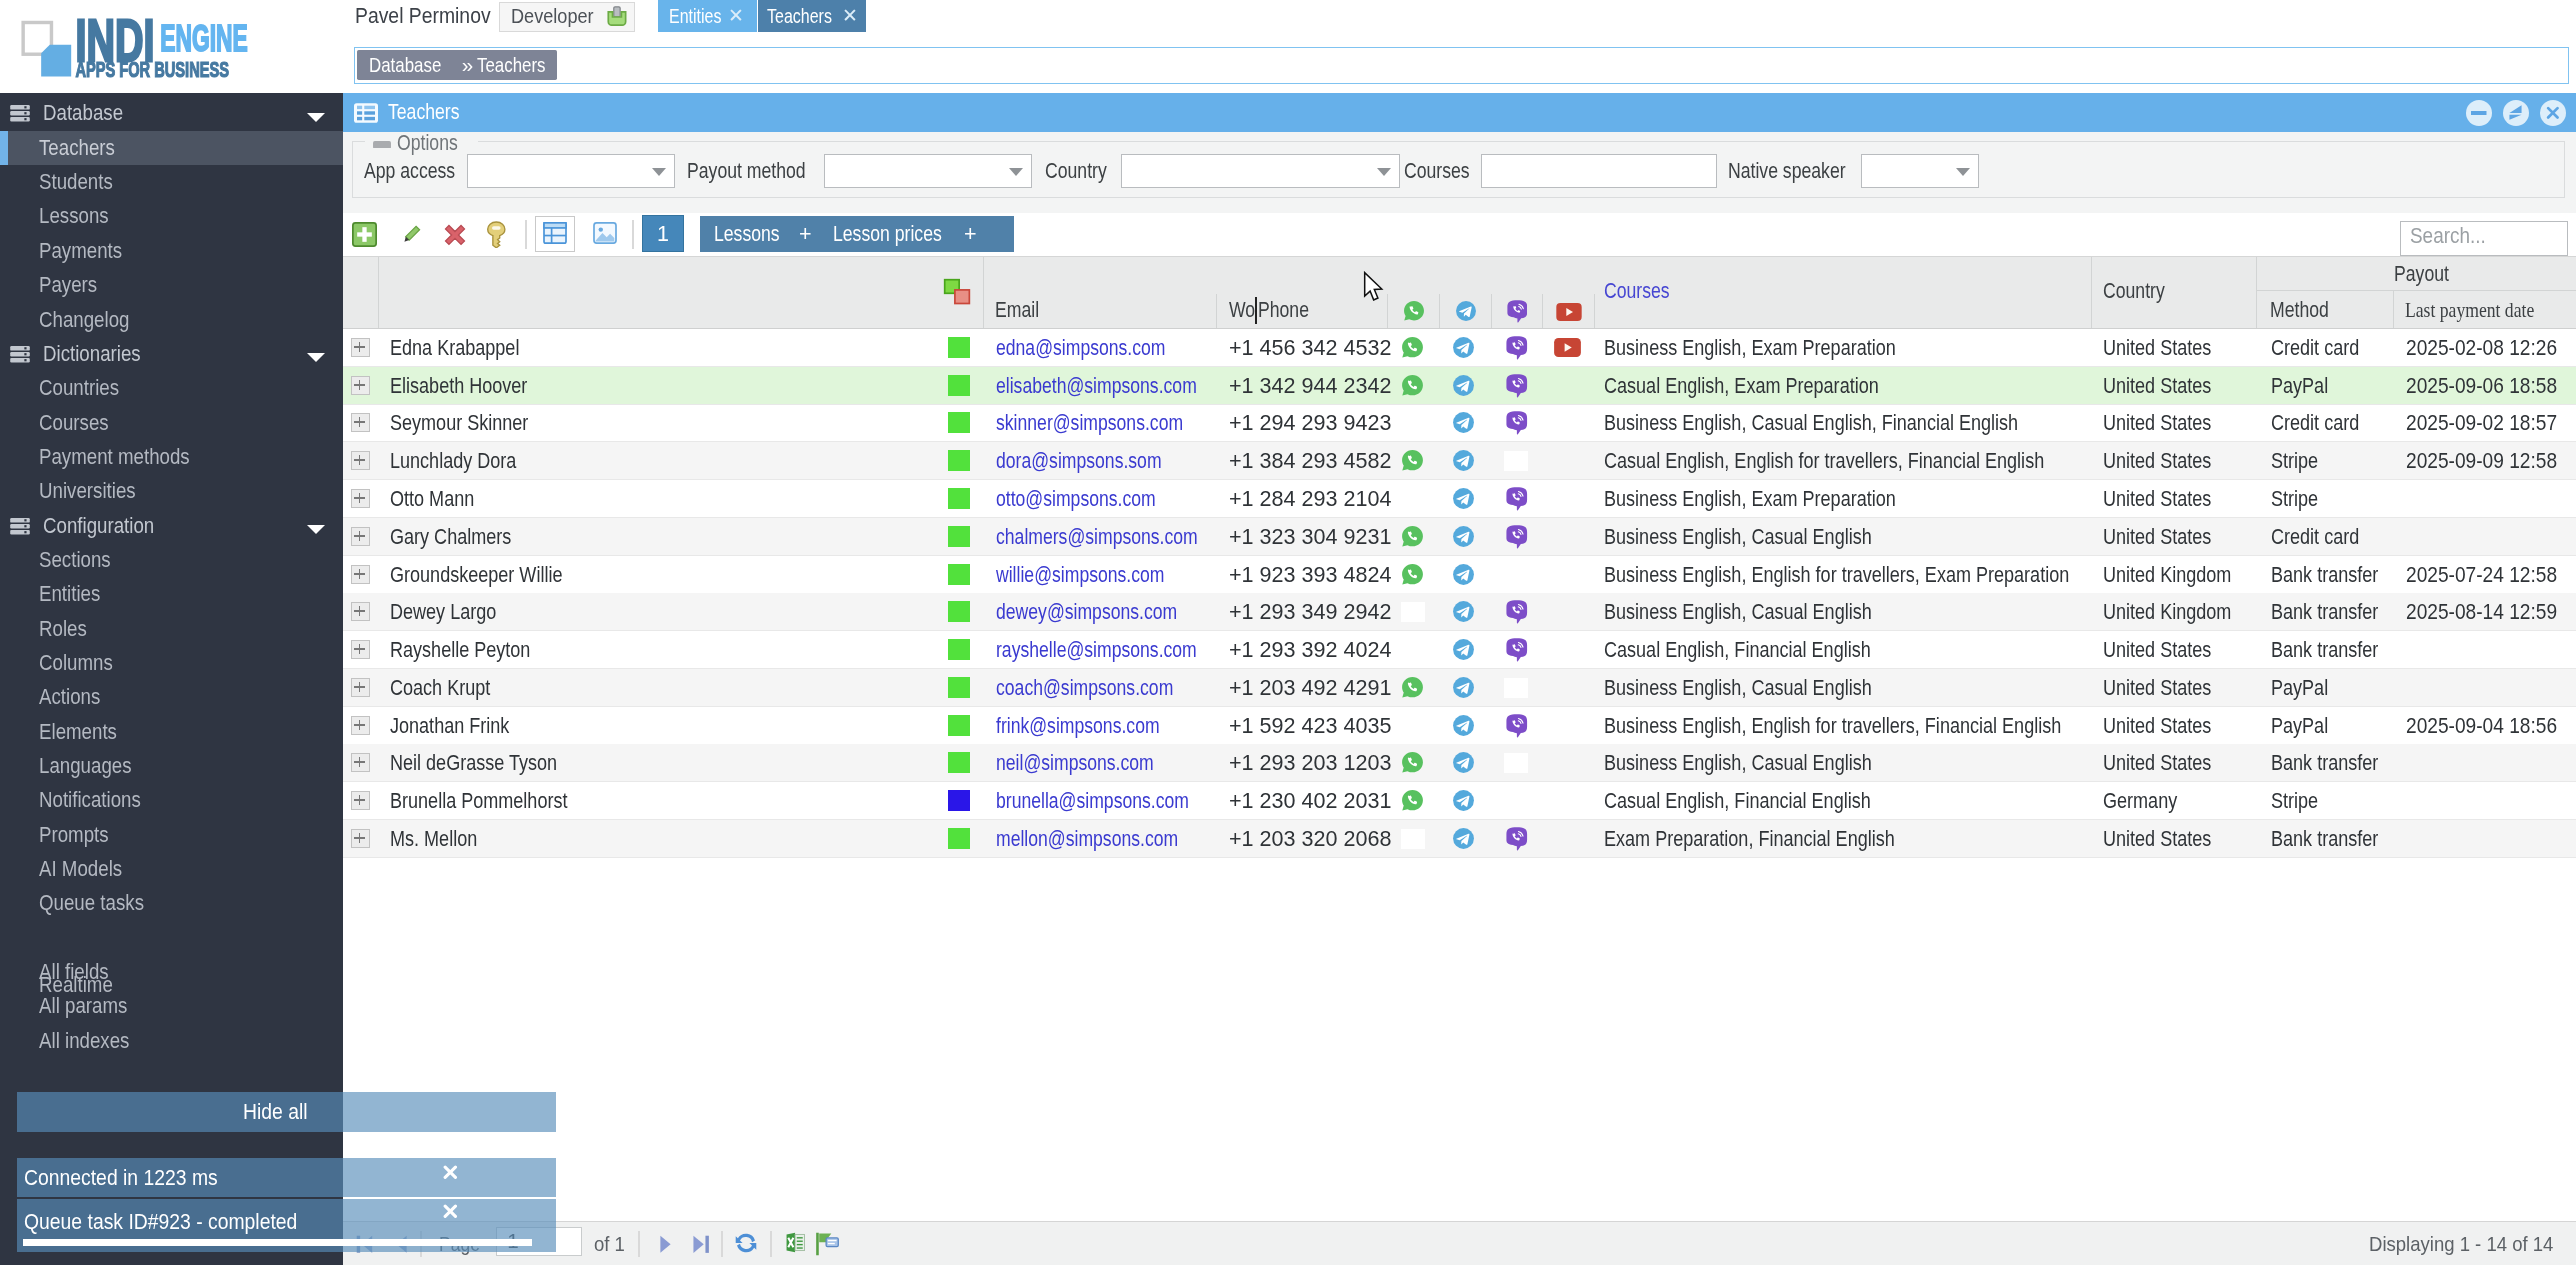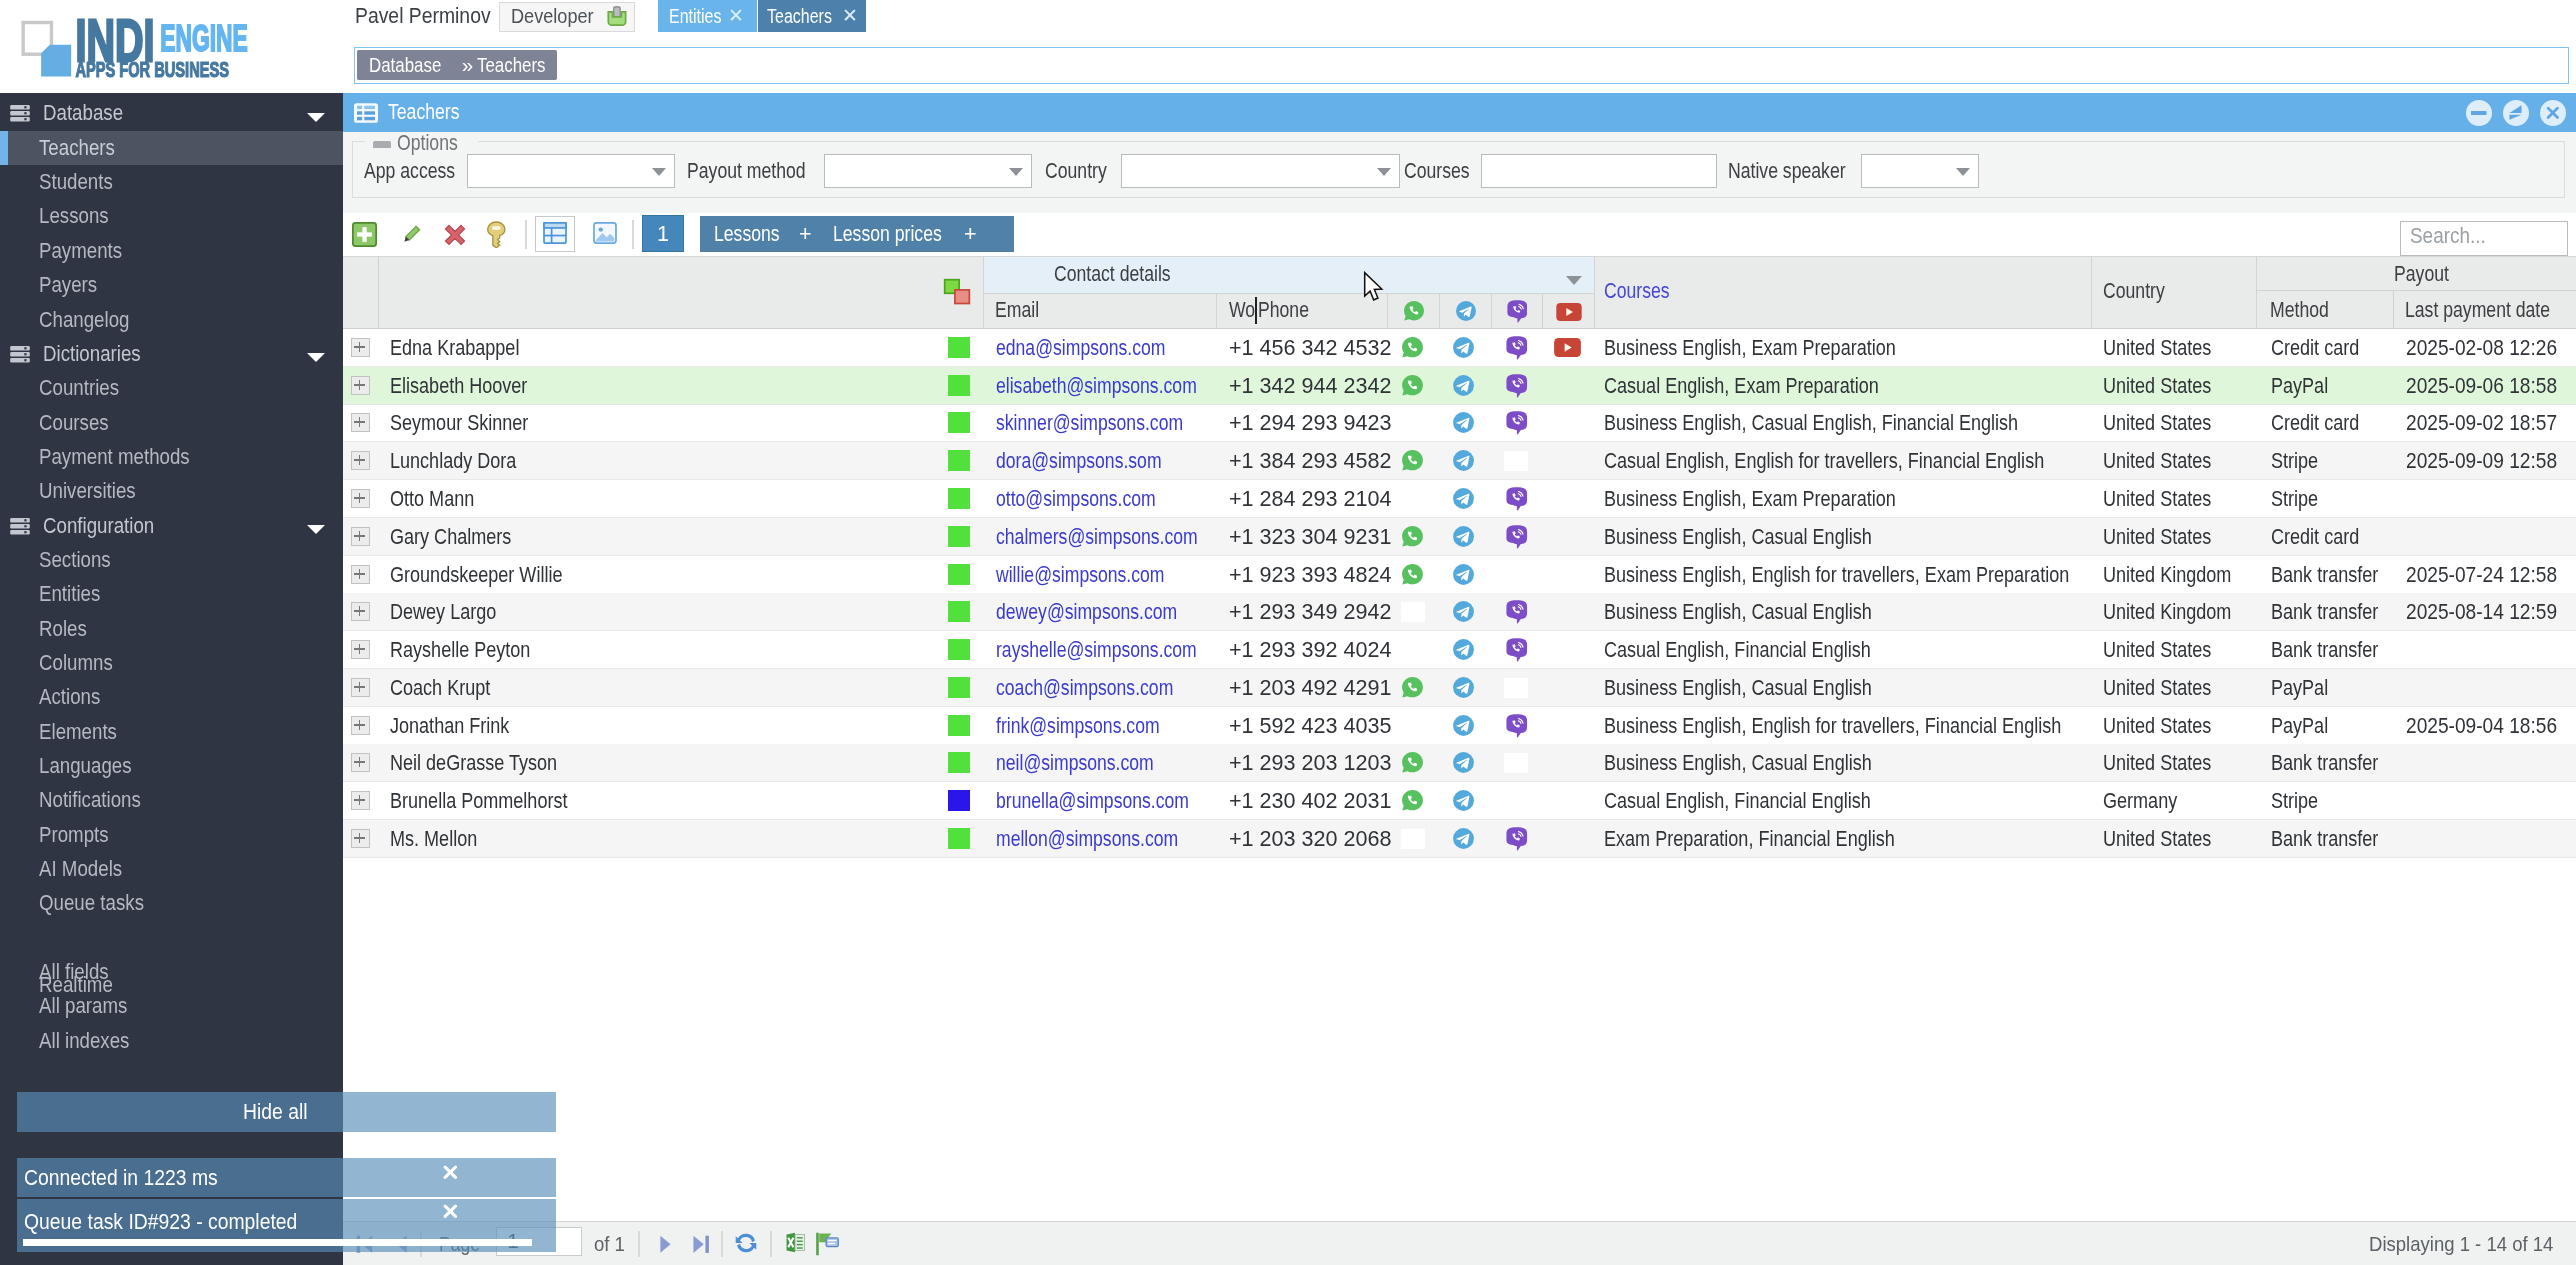--- a/index.html
+++ b/index.html
@@ -247,24 +247,20 @@
       <span class="abs" style="left:9.4px;top:2.6px;font-size:21.5px;color:#9ba0a4;"><span class="tx s88">Search...</span></span>
     </div>
 </div>
 <div id="ghead">
 <div class="hcell" style="left:0;top:0;width:36px;height:71px;"></div>
 <div class="hcell" style="left:589px;top:0;width:52px;height:71px;"></div>
 <svg class="abs" style="left:600px;top:20.6px" width="34" height="34" viewBox="0 0 40 40">
       <rect x="2" y="2" width="17" height="16" fill="#7ed943" stroke="#49a51c" stroke-width="2"></rect>
       <rect x="14" y="14" width="17" height="16" fill="#e88f85" stroke="#c9473a" stroke-width="2"></rect>
     </svg>
-<div class="hcell" style="left:641px;top:0;width:611px;height:37px;background:#e4eff7;border-bottom:1.7px solid #d2d4d4;">
-      <span class="htxt" style="left:70px;top:5.2px">Contact details</span>
-      <div class="abs" style="left:582px;top:19px;width:0;height:0;border-left:8.6px solid transparent;border-right:8.6px solid transparent;border-top:9.4px solid #8e9296;"></div>
-    </div>
 <div class="hcell" style="left:641px;top:37px;width:233px;height:34px;">
       <span class="htxt" style="left:11px;top:4.3px">Email</span>
     </div>
 <div class="hcell" style="left:874px;top:37px;width:171px;height:34px;">
       <span class="htxt" style="left:12px;top:4.3px">Wo</span>
       <div class="abs" style="left:38px;top:2.6px;width:1.7px;height:27px;background:#222;"></div>
       <span class="htxt" style="left:41px;top:4.3px">Phone</span>
     </div>
 <div class="hcell" style="left:1045px;top:37px;width:52px;height:34px;">
       <svg class="abs" style="left:14.6px;top:6px" width="22" height="22" viewBox="0 0 32 32">
@@ -296,21 +292,21 @@
     </div>
 <div class="hcell" style="left:1749px;top:0;width:165px;height:71px;">
       <span class="htxt" style="left:11px;top:22px">Country</span>
     </div>
 <div class="hcell" style="left:1914px;top:0;width:319px;height:34px;border-bottom:1.7px solid #d2d4d4;border-right:none;">
       <span class="htxt" style="left:137px;top:5.2px">Payout</span>
     </div>
 <div class="hcell" style="left:1914px;top:34px;width:137px;height:37px;">
       <span class="htxt" style="left:13px;top:6.9px">Method</span>
     </div>
-<div class="hcell" style="left:2051px;top:34px;width:181px;height:37px;border-right:none;">
+<div class="hcell" style="left:2051px;top:34px;width:181px;height:37px;border-right:none;font-family:Liberation Serif, serif;">
       <span class="htxt" style="left:11px;top:6.9px">Last payment date</span>
     </div>
 </div>
 <div id="grows">
 <div class="grow" style="top:329px">
       <div class="expander"></div>
       <div class="gcell" style="left:47px">Edna Krabappel</div>
       <div class="swatch" style="background:#52e13c"></div>
       <div class="gcell glink" style="left:653px;transform:scaleX(0.80);">edna@simpsons.com</div>
       <div class="gcell" style="left:886px;transform:scaleX(0.98);">+1 456 342 4532</div>

